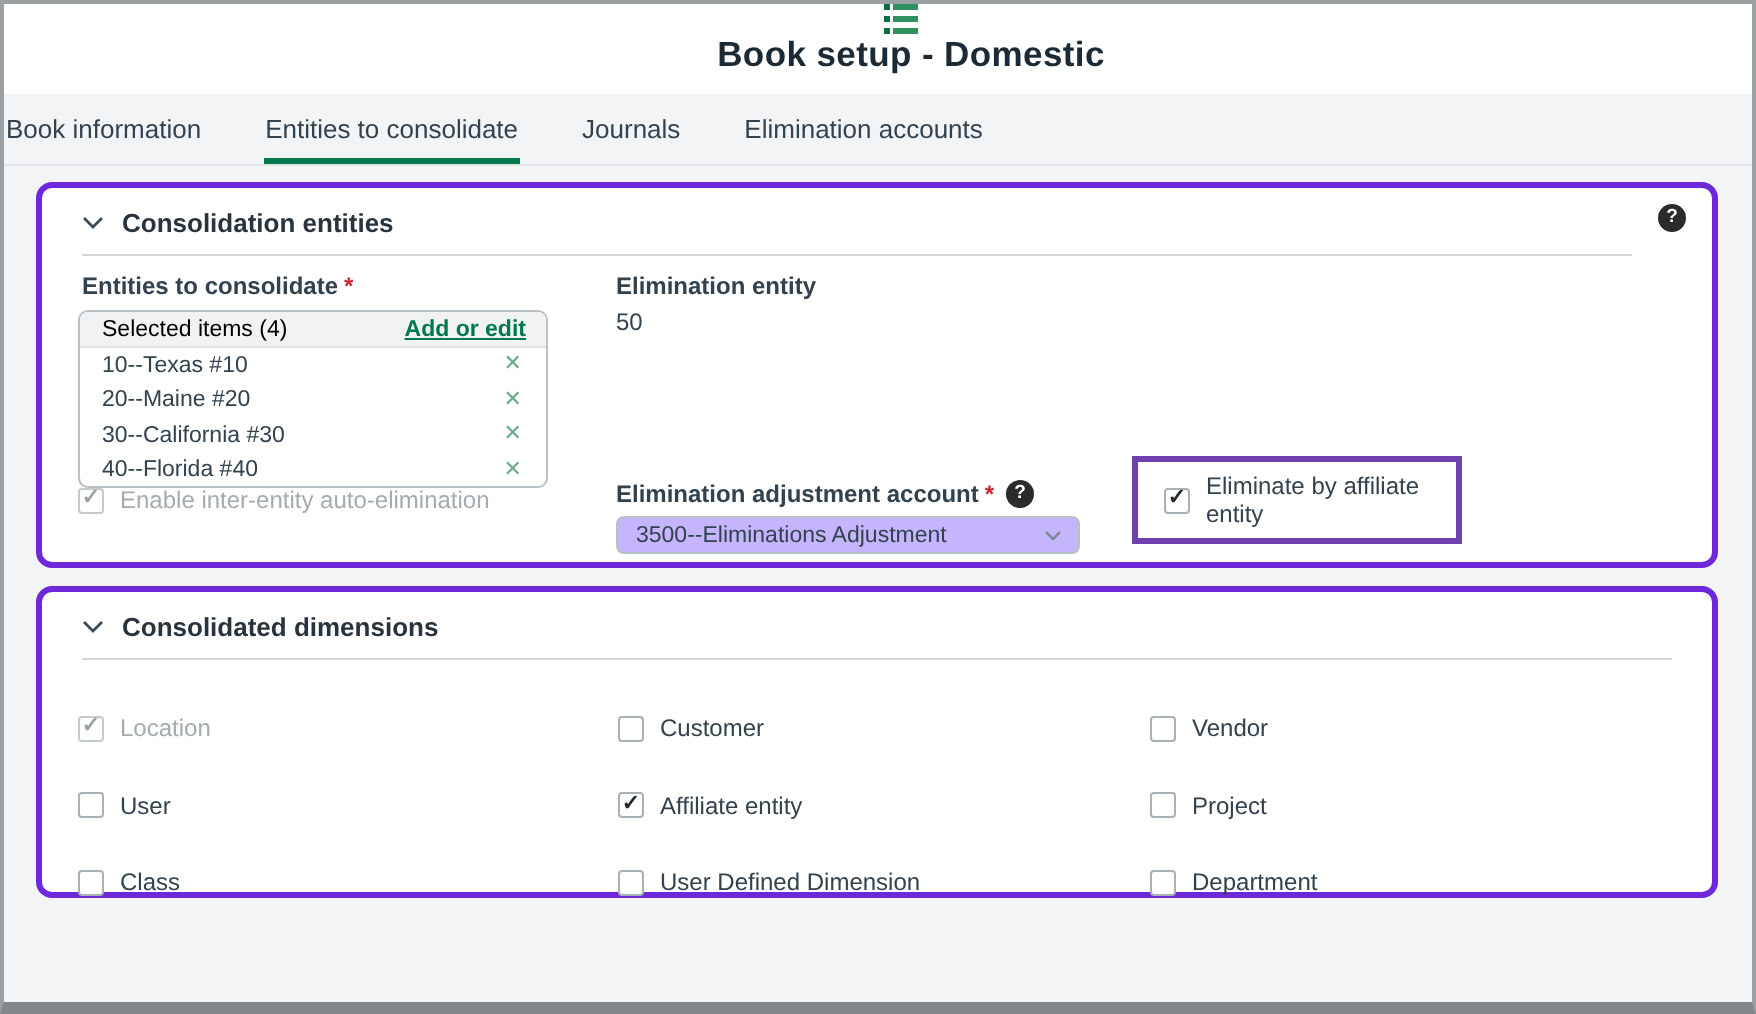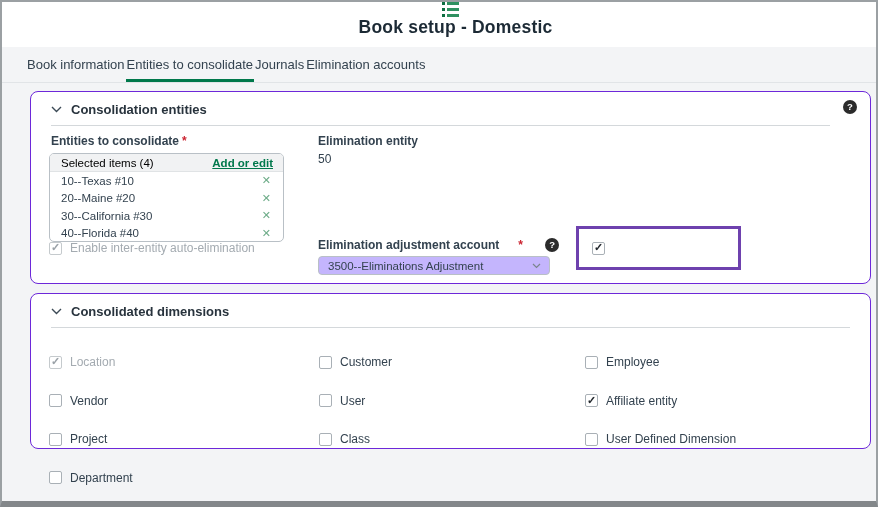--- a/index.html
+++ b/index.html
@@ -16,32 +16,32 @@
   }
   .list-icon { display:flex; flex-direction:column; gap:2.5px; }
   .list-icon i {
     display:block; width:17px; height:3.4px;
     background:linear-gradient(to right,#0c6e41 3.2px,#ffffff 3.2px,#ffffff 4.6px,#2f9160 4.6px);
   }
   .page-title { margin-left:11px; font-size:17.5px; font-weight:bold; color:#1c2a35; letter-spacing:.2px; }
   
   .tabbar {
     position:absolute; left:0; top:45px; right:0; height:36px;
-    display:flex; padding-left:24px;
+    display:flex; gap:30px; 
     background:#f3f4f6; border-bottom:1px solid #e1e4e7;
   }
   .tab {
     font-size:13px; color:#33424f; display:flex; align-items:center;
     padding:2px 1px 0 1px; border-bottom:3px solid transparent; cursor:pointer; white-space:nowrap;
   }
   .tab.active { border-bottom-color:#00784b; }
   
   .panel {
     position:absolute; left:16px; width:841px; background:#fff;
-    border:1px solid #6d28d9; border-radius:8px;margin-left:12px;
+    border:3px solid #6d28d9; border-radius:8px;
   }
   .panel.p1 { top:89px; height:193px; }
   .panel.p2 { top:291px; height:156px;text-align:center; }
   .sec-head {
     position:absolute; left:20px; top:10px; display:flex; align-items:center; gap:9px;
     font-size:13px; font-weight:bold; color:#28333d;
   }
   .chev { display:inline-flex; }
   .sec-line { position:absolute; top:33px; border-top:1px solid #d4d8db; }
   .p1 .sec-line { left:20px; right:40px; }
@@ -164,39 +164,40 @@
     <div class="cbwrap disabled autoelim">
       <span class="cb checked">
           <span>✓</span>
         </span>
       <span>Enable inter-entity auto-elimination</span>
     </div>
 
     <div class="fld-label" style="left:287px; top:42px;">Elimination entity</div>
     <div class="fld-value" style="left:287px; top:60px;">50</div>
 
-    <div class="fld-label" style="left:287px; top:146px; display:flex; align-items:center;gap:16px;">
+    <div class="fld-label" style="left:287px; top:146px; display:flex; align-items:center;">
       <span>Elimination adjustment account</span>
         <span class="req">*</span>
       <span class="help-badge" style="margin-left:6px;">?</span>
     </div>
     <div class="selectbox">
       <span>3500--Eliminations Adjustment</span>
       <span style="display:inline-flex;">
         <svg width="9" height="6" viewBox="0 0 9 6">
             <polyline points="1,1 4.5,4.5 8,1" fill="none" stroke="#7a858d" stroke-width="1.2"></polyline>
           </svg>
       </span>
     </div>
 
     <div class="hl-box">
       <div class="cbwrap">
         <span class="cb checked">
             <span>✓</span>
           </span>
+        <span>Eliminate by affiliate entity</span>
       </div>
     </div>
   </div>
 
   <div class="panel p2">
     <div class="sec-head">
       <span class="chev">
         <svg width="11" height="7" viewBox="0 0 11 7">
             <polyline points="1,1 5.5,5.5 10,1" fill="none" stroke="#3c4a56" stroke-width="1.4"></polyline>
           </svg>
@@ -210,24 +211,20 @@
             <span>✓</span>
           </span>
           <span>Location</span>
         </div>
         <div class="cbwrap">
           <span class="cb"></span>
           <span>Customer</span>
         </div>
         <div class="cbwrap">
           <span class="cb"></span>
-          <span>Employee</span>
-        </div>
-        <div class="cbwrap">
-          <span class="cb"></span>
           <span>Vendor</span>
         </div>
         <div class="cbwrap">
           <span class="cb"></span>
           <span>User</span>
         </div>
         <div class="cbwrap">
           <span class="cb checked">
             <span>✓</span>
           </span>

